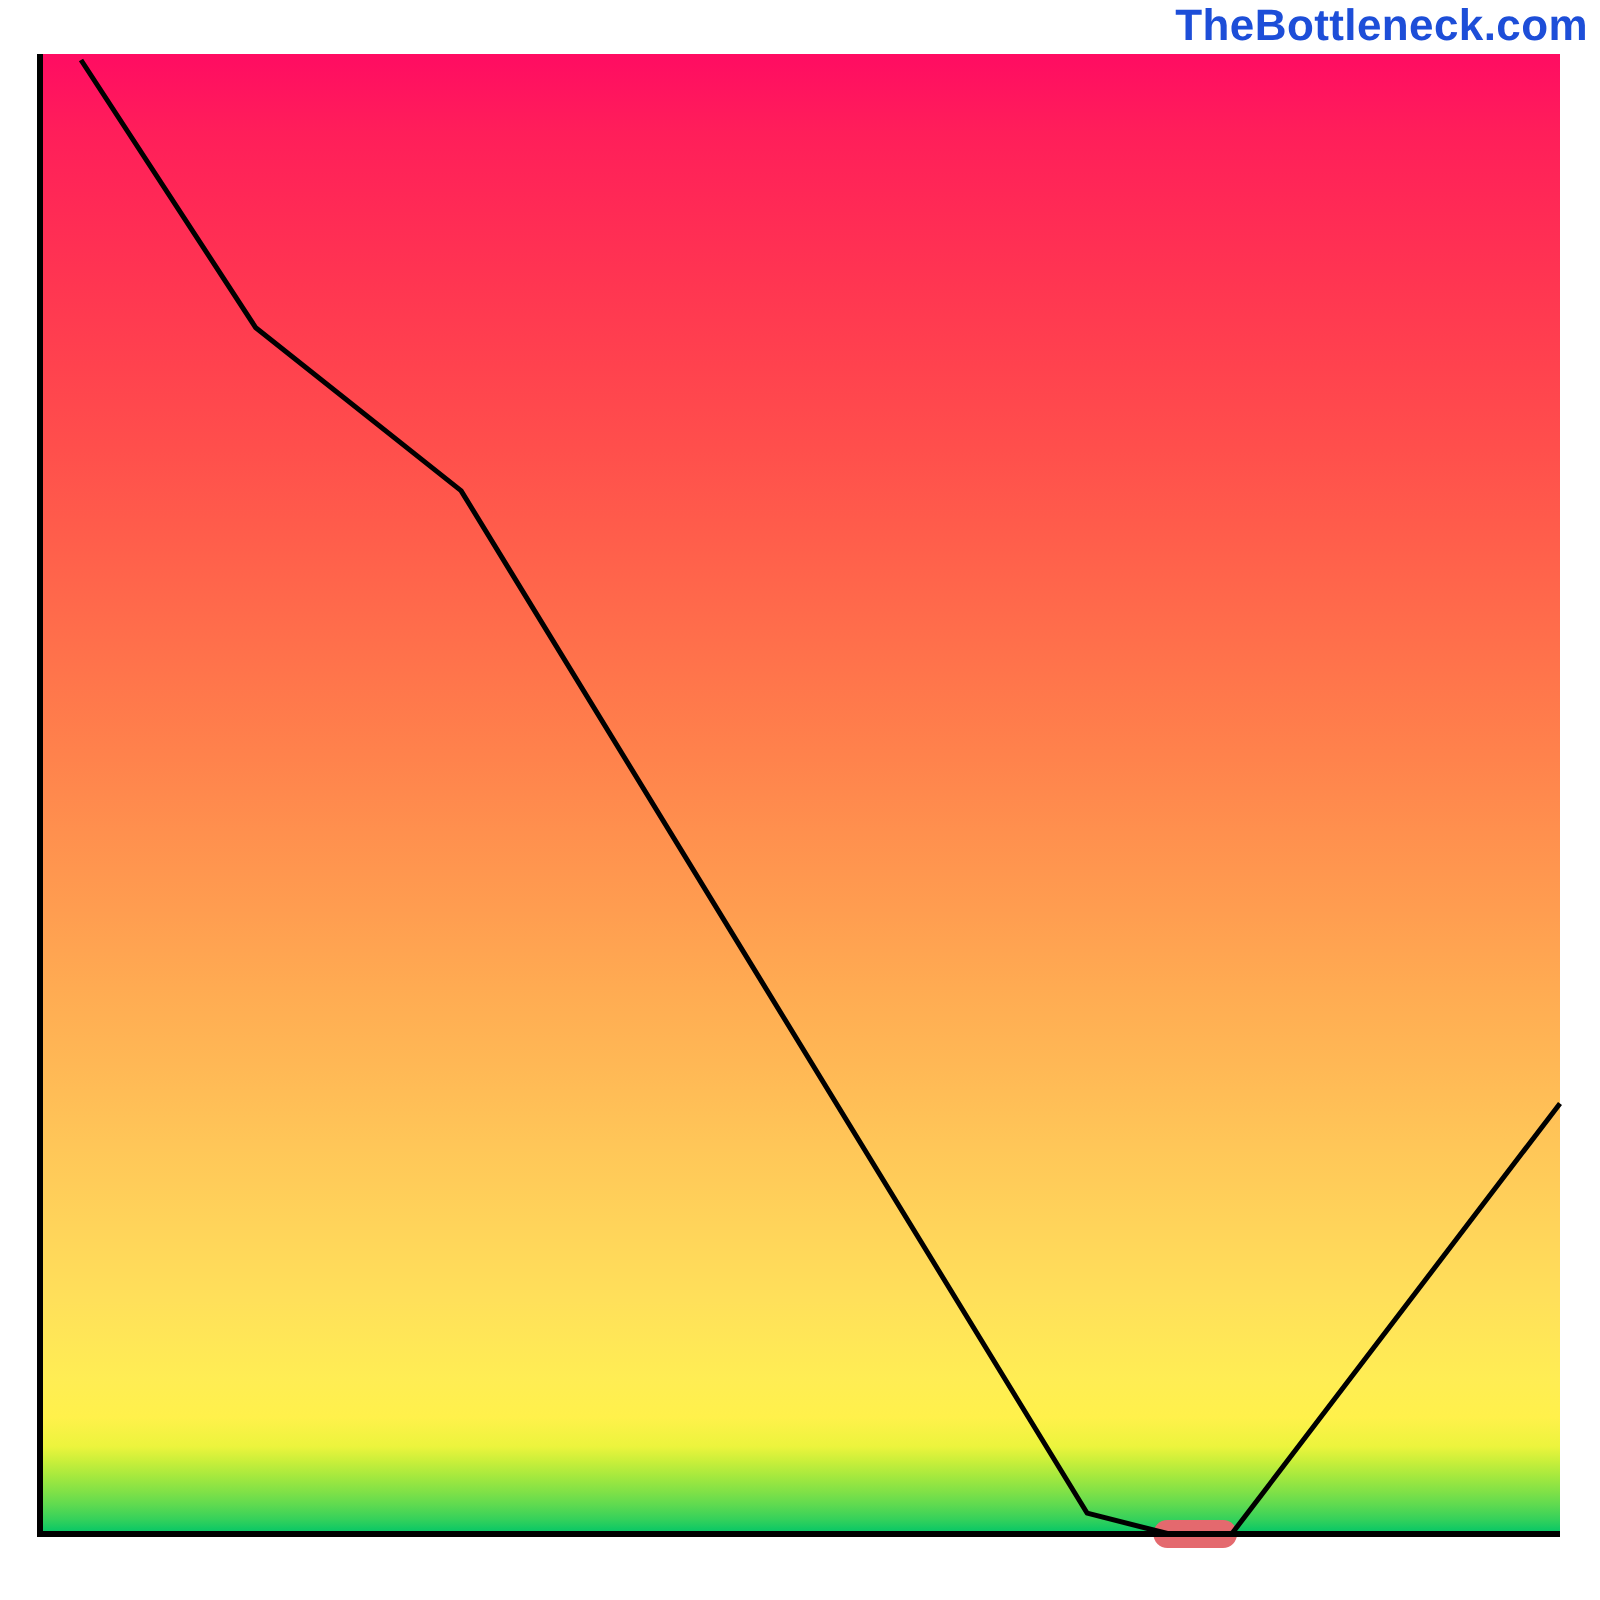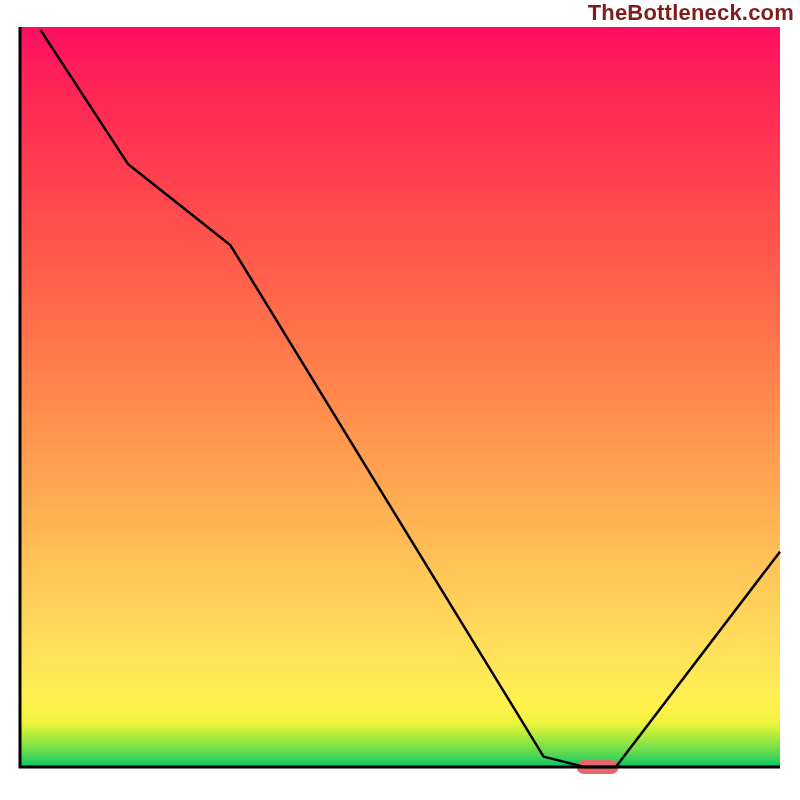--- a/index.html
+++ b/index.html
@@ -15,21 +15,21 @@
     position: relative;
     width: 800px;
     height: 800px;
   }
   .attribution {
     position: absolute;
     top: 0;
     right: 6px;
     font-size: 22px;
     font-weight: 600;
-    color: #7f1d1d;
+    color: #1d4ed8;
     letter-spacing: 0.2px;
   }
   svg {
     display: block;
   }
 </style>
 </head>
 <body>
 <div class="wrap">
 

